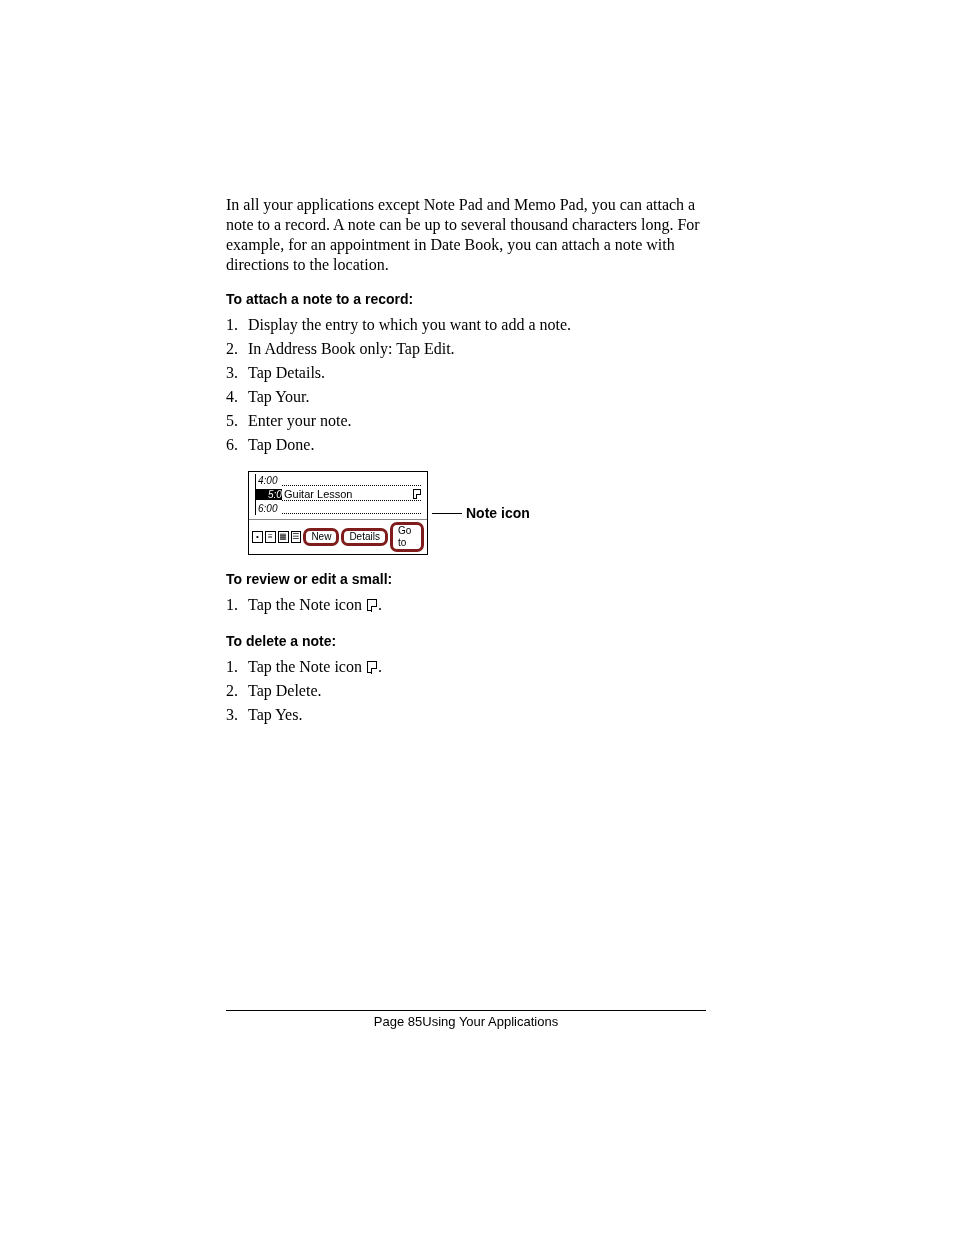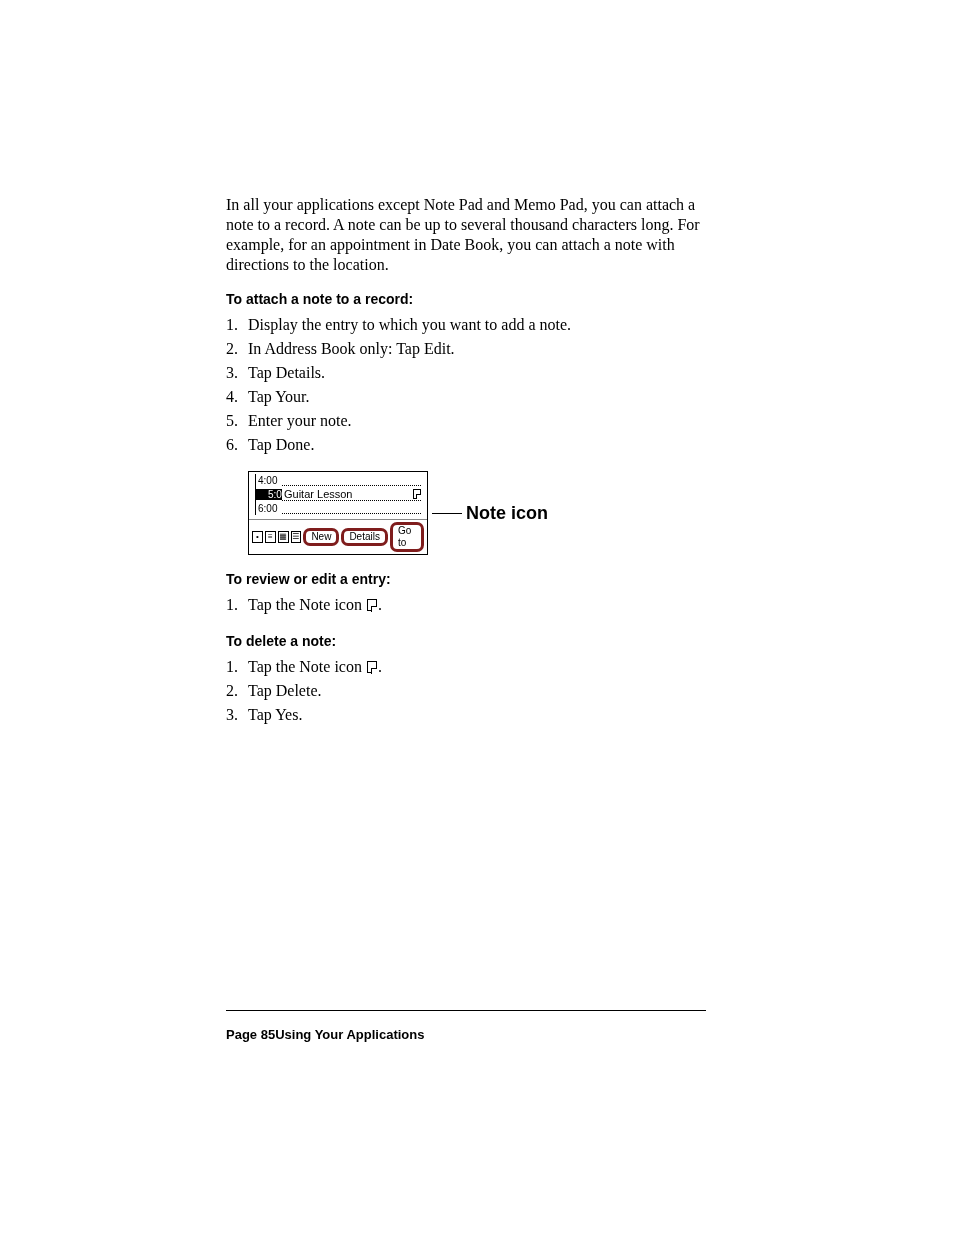--- a/index.html
+++ b/index.html
@@ -74,20 +74,21 @@
     align-items: center;
     border-left: 1px solid #000;
     padding: 1px 0;
     margin-left: 2px;
   }
   .palm-screenshot .time {
     width: 26px;
     text-align: left;
     padding-left: 2px;
     font-size: 10px;
+    font-style: italic;
   }
   .palm-screenshot .time.highlight {
     background: #000;
     color: #fff;
     padding: 0 12px;
     width: 26px;
   }
   .palm-screenshot .entry {
     flex: 1;
     border-bottom: 1px dotted #000;
@@ -146,21 +147,21 @@
   }
   .callout-line {
     width: 30px;
     height: 1px;
     background: #000;
     margin: 0 4px;
   }
   .callout-label {
     font-family: Arial, Helvetica, sans-serif;
     font-weight: bold;
-    font-size: 18px;
+    font-size: 14px;
     text-align: center;
   }
   .note-inline-icon {
     display: inline-block;
     width: 10px;
     height: 12px;
     border: 1.5px solid #000;
     position: relative;
     vertical-align: -1px;
     margin: 0 1px;
@@ -175,25 +176,25 @@
     background: #fff;
     border-left: 1.5px solid #000;
     border-top: 1.5px solid #000;
   }
   .footer {
     position: absolute;
     left: 226px;
     top: 1010px;
     width: 480px;
     border-top: 1.5px solid #000;
-    padding-top: 16px;
-    display: flex;
-    justify-content: flex-start;
-    font-family: Arial, Helvetica, sans-serif;
-    font-weight: bold;
+    padding-top: 3px;
+    display: flex;
+    justify-content: center;
+    font-family: Arial, Helvetica, sans-serif;
+    font-weight: normal;
     font-size: 13px;
   }
 </style>
 </head>
 <body>
 
 <div class="content">
 
 
   <p class="intro">In all your applications except Note Pad and Memo Pad, you can attach a note to a record. A note can be up to several thousand characters long. For example, for an appointment in Date Book, you can attach a note with directions to the location.</p>
@@ -253,21 +254,21 @@
         <span class="tb-glyph">☰</span>
         <span class="tb-btn">New</span>
         <span class="tb-btn">Details</span>
         <span class="tb-btn">Go to</span>
       </div>
     </div>
     <div class="callout-line"></div>
     <div class="callout-label">Note icon</div>
   </div>
 
-  <h3 class="subhead">To review or edit a entry:</h3>
+  <h3 class="subhead">To review or edit a small:</h3>
   <ol class="steps">
     <li>
       <span class="num">1.</span>
       <span>
         <span>Tap the Note icon </span><span class="note-inline-icon"></span><span>.</span>
       </span>
     </li>
   </ol>
 
   <h3 class="subhead">To delete a note:</h3>

